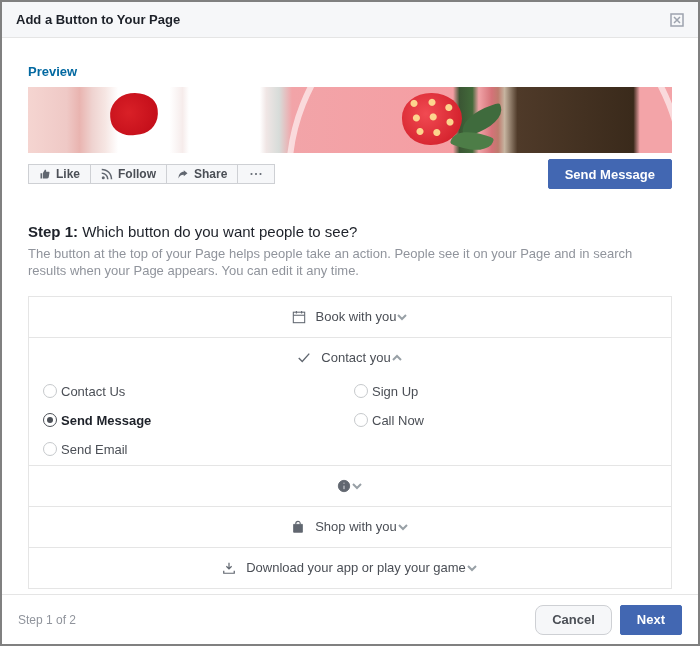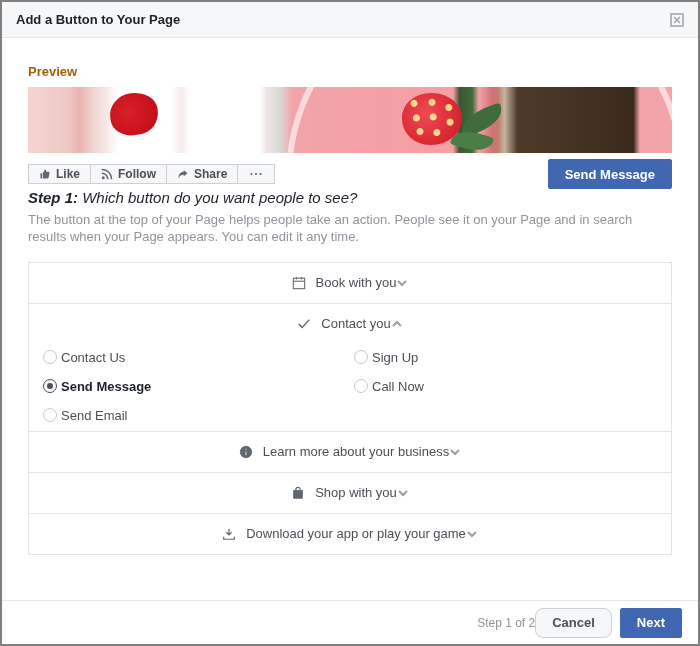--- a/index.html
+++ b/index.html
@@ -42,21 +42,21 @@
   .modal-body {
     flex: 1;
     background: #fff;
     padding: 0 26px 18px 26px;
     overflow: hidden;
   }
   .preview-title {
     font-weight: bold;
     font-size: 13px;
     margin: 26px 0 8px 0;
-    color: #a16207;
+    color: #0369a1;
   }
   .cover {
     width: 100%;
     height: 66px;
     background: linear-gradient(90deg, #f5d5d1 0%, #efc9c6 6%, #e9b4b0 8%, #efd3d0 10%, #f6e6e3 12%, #fff 14%, #fff 22%, #f6eceb 24%, #ffffff 25%, #ffffff 36%, #f0e6e5 37%, #d7dcd9 39%, #f2a4a8 41%, #f59ea3 66%, #3b5634 67%, #426a3a 69%, #f0a3a7 70%, #d57278 72%, #bf7b6e 73%, #c6b4a0 74%, #4f3a29 76%, #3a2a1b 94%, #f3a4a8 95%, #f3a4a8 100%);
     position: relative;
     overflow: hidden;
   }
   .cover .red-blob {
     position: absolute;
@@ -126,21 +126,21 @@
     background:#4267b2;
     border:1px solid #4267b2;
     color:#fff;
     font-weight:bold;
     font-size:13px;
     display:flex;
     align-items:center;
     cursor:pointer;
     border-radius:2px;
   }
-  .step-line { font-size:15px; color:#1d2129;font-style:italic; }
+  .step-line { margin-top:34px; font-size:15px; color:#1d2129; }
   .step-line b { font-weight:bold; }
   .step-sub { margin-top:6px; font-size:13px; color:#90949c; line-height:1.3; }
   .accordion { margin-top:16px; border:1px solid #e5e5e5; }
   .acc-item { border-top:1px solid #e5e5e5; }
   .acc-item:first-child { border-top:none; }
   .acc-header {
     height:40px;
     display:flex;
     align-items:center;
     padding:0 14px;
@@ -182,27 +182,27 @@
   .radio.checked::after{
     content:"";
     position:absolute;
     top:3px; left:3px;
     width:6px; height:6px;
     border-radius:50%;
     background:#4b4f56;
   }
   .radio-opt.selected { font-weight:bold; color:#1d2129; }
   .modal-footer {
-    height:44px;
+    height:50px;
     border-top:1px solid #e5e5e5;
     background:#fff;
     display:flex;
     align-items:center;
     padding:0 16px;
-    justify-content:flex-end;
+    justify-content:space-between;
   }
   .footer-left { font-size:12px; color:#90949c; }
   .footer-right { display:flex; gap:8px; }
   .btn-secondary {
     height:30px;
     padding:0 16px;
     background:#f6f7f9;
     border:1px solid #ced0d4;
     color:#4b4f56;
     font-weight:bold;
@@ -336,21 +336,20 @@
       </div>
 
       <div class="acc-item">
         <div class="acc-header">
           <div class="lead">
             <svg viewBox="0 0 16 16">
                 <circle cx="8" cy="8" r="6.5" fill="#616770"></circle>
                 <rect x="7" y="7" width="2" height="5" fill="#fff"></rect>
                 <circle cx="8" cy="4.8" r="1" fill="#fff"></circle>
               </svg>
-            <span>Learn more about your business</span>
           </div>
           <svg class="chev" viewBox="0 0 12 12">
               <path d="M2 4l4 4 4-4"></path>
             </svg>
         </div>
       </div>
 
       <div class="acc-item">
         <div class="acc-header">
           <div class="lead">

